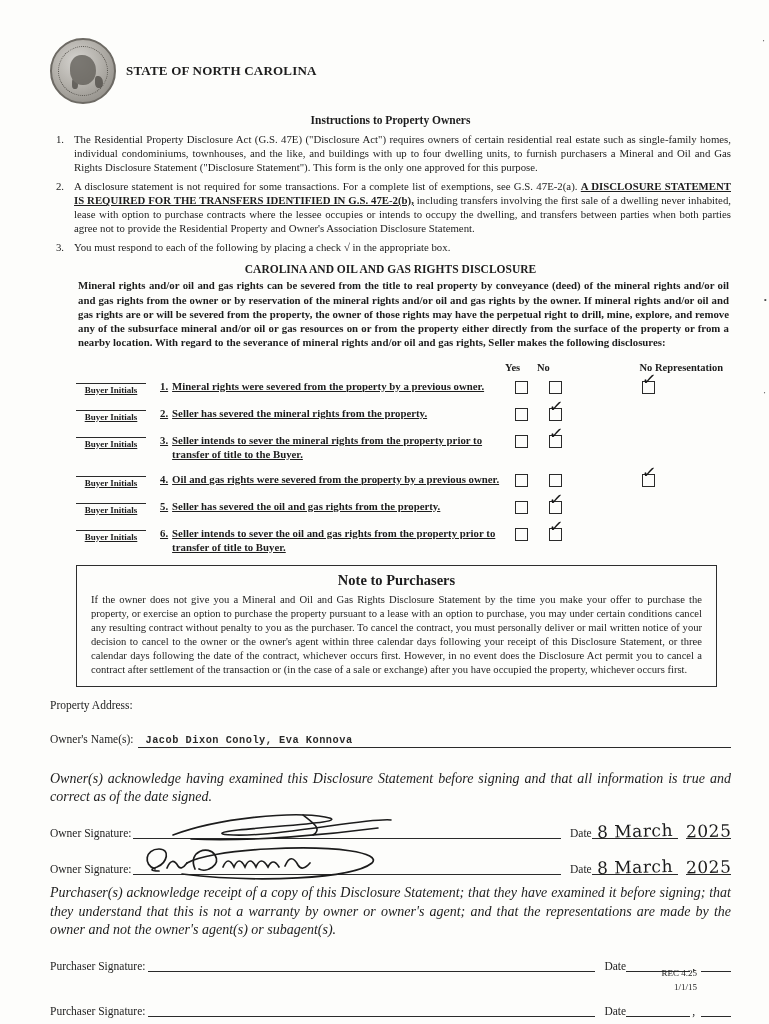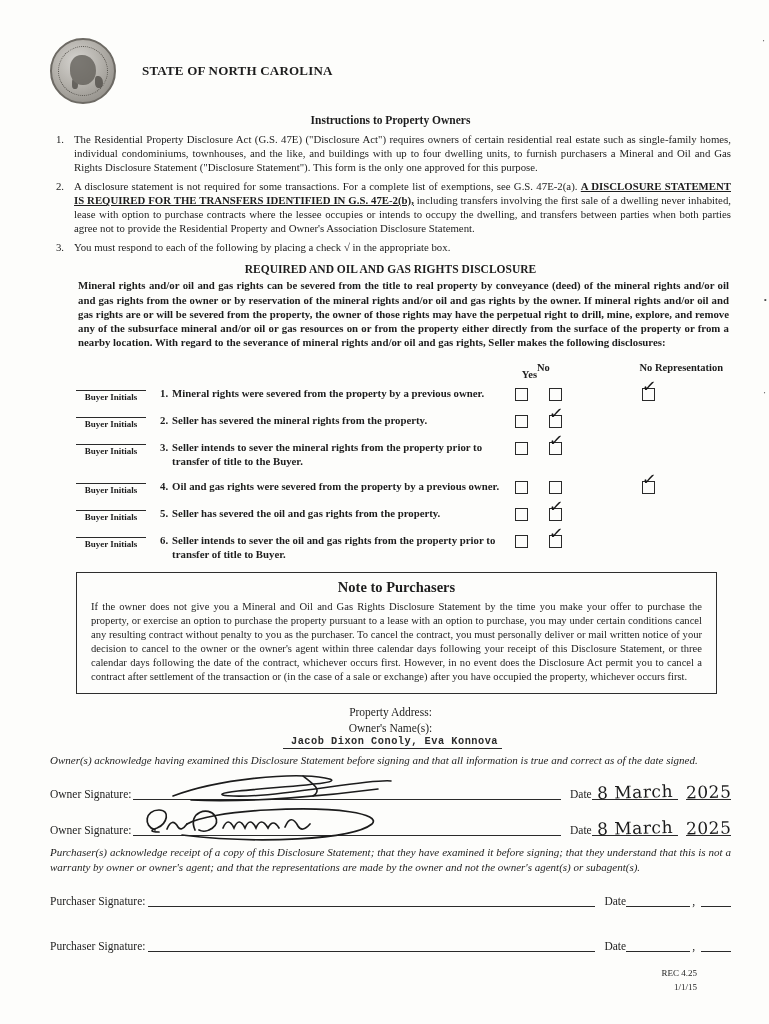--- a/index.html
+++ b/index.html
@@ -9,21 +9,21 @@
     width:769px;height:1024px;
     margin:0 auto;
     background:#fdfdfb;
     font-family:"Liberation Serif","DejaVu Serif",serif;
     color:#1d1d1d;
     overflow:hidden;
     box-sizing:border-box;
     padding:38px 38px 0 50px;
   }
   
-  .hdr{display:flex;align-items:center;gap:26px;margin-bottom:10px;}
+  .hdr{display:flex;align-items:center;gap:10px;margin-bottom:10px;}
   .seal{
     width:62px;height:62px;border-radius:50%;
     background:radial-gradient(circle at 40% 35%, #d6d4d0 0%, #b3b0aa 45%, #84817b 100%);
     border:2px solid #6d6a64;
     position:relative;flex:0 0 auto;
   }
   .seal::before{
     content:"";position:absolute;inset:6px;border-radius:50%;
     border:1px dotted #55524c;
   }
@@ -39,49 +39,49 @@
   ol.instr{margin:0;padding:0;list-style:none;font-size:10.8px;line-height:1.3;}
   ol.instr>li{display:flex;gap:10px;margin-bottom:5px;}
   ol.instr .num{flex:0 0 14px;text-align:right;}
   ol.instr .body{flex:1;text-align:justify;}
   .bold-ul{font-weight:bold;text-decoration:underline;}
   
   .disc-head{text-align:center;font-weight:bold;font-size:11.5px;margin:9px 0 3px 0;}
   .disc-intro{font-weight:bold;font-size:10.8px;line-height:1.32;text-align:justify;margin:0 2px 0 28px;}
   .grid-colhead{display:flex;font-weight:bold;font-size:10.5px;margin:12px 0 6px 0;}
   .grid-colhead .sp{flex:0 0 455px;}
-  .col-yes{flex:0 0 32px;text-align:right;margin-top:7px;}
+  .col-yes{flex:0 0 32px;text-align:left;}
   .col-no{flex:0 0 36px;text-align:left;}
   .col-norep{flex:0 0 150px;text-align:right;}
   .rows{}
-  .drow{display:flex;margin-bottom:11px;align-items:flex-start;}
+  .drow{display:flex;margin-bottom:11px;align-items:flex-start;text-decoration:underline;}
   .initials{flex:0 0 70px;margin:4px 14px 0 26px;}
   .initials .line{border-top:1.4px solid #2a2a2a;}
   .initials .lbl{font-size:9px;font-weight:bold;text-align:center;padding-top:1px;}
   .stmt{flex:0 0 345px;font-weight:bold;font-size:10.8px;line-height:1.3;display:flex;gap:4px;}
   .cbcell{flex:0 0 32px;display:flex;justify-content:center;padding-top:2px;}
   .cbcell.no{flex:0 0 36px;}
   .cbcell.norep{flex:0 0 150px;}
   .cb{position:relative;width:11px;height:11px;border:1.3px solid #2a2a2a;display:inline-block;}
   .cb .tick{
     display:none;position:absolute;left:-1px;top:-11px;
     font-family:"DejaVu Sans",sans-serif;font-size:17px;font-weight:bold;
     transform:rotate(6deg);color:#161616;line-height:1;
   }
   .cb.checked .tick{display:block;}
   
   .notebox{border:1.8px solid #2e2e2e;margin:4px 14px 12px 26px;padding:6px 14px 9px 14px;}
   .notebox h3{margin:0 0 4px 0;text-align:center;font-size:14.5px;font-weight:bold;}
   .notebox p{margin:0;font-size:10.6px;line-height:1.33;text-align:justify;}
   
-  .fline{display:flex;align-items:center;font-size:11.5px;margin-bottom:4px;flex-direction:column;}
+  .fline{display:flex;align-items:flex-start;font-size:11.5px;margin-bottom:22px;}
   .fline .lab{white-space:nowrap;}
   .fill{flex:1;border-bottom:1.2px solid #2a2a2a;margin-left:4px;padding:0 4px 1px 8px;}
   .typed{font-family:"Liberation Mono","DejaVu Sans Mono",monospace;font-size:10.3px;font-weight:bold;letter-spacing:.5px;color:#2b2b2b;}
-  .italic-ack{font-style:italic;font-size:11px;line-height:1.3;text-align:justify;margin:0 0 6px 0;}
+  .italic-ack{font-style:italic;font-size:14px;line-height:1.3;text-align:justify;margin:0 0 6px 0;}
   
   .sigrow{display:flex;align-items:flex-end;font-size:11.5px;margin-bottom:9px;}
   .sigrow .lab{white-space:nowrap;}
   .sigline{flex:1;border-bottom:1.2px solid #2a2a2a;position:relative;height:26px;margin-left:2px;}
   .sigline svg{position:absolute;left:30px;bottom:-7px;}
   .datewrap{display:flex;align-items:flex-end;margin-left:9px;white-space:nowrap;}
   .dseg{border-bottom:1.2px solid #2a2a2a;display:inline-block;text-align:center;}
   .dseg.dm{min-width:86px;}
   .dseg.yr{min-width:44px;margin-left:8px;}
   .dseg.blank-dm{min-width:64px;}
@@ -117,21 +117,21 @@
     <li>
       <span class="num">2.</span>
       <span class="body"><span>A disclosure statement is not required for some transactions. For a complete list of exemptions, see G.S. 47E-2(a). </span><span class="bold-ul">A DISCLOSURE STATEMENT IS REQUIRED FOR THE TRANSFERS IDENTIFIED IN G.S. 47E-2(b),</span><span> including transfers involving the first sale of a dwelling never inhabited, lease with option to purchase contracts where the lessee occupies or intends to occupy the dwelling, and transfers between parties when both parties agree not to provide the Residential Property and Owner's Association Disclosure Statement.</span></span>
     </li>
     <li>
       <span class="num">3.</span>
       <span class="body">You must respond to each of the following by placing a check √ in the appropriate box.</span>
     </li>
   </ol>
 
-  <div class="disc-head">REQUIRED AND OIL AND GAS RIGHTS DISCLOSURE</div>
+  <div class="disc-head">CAROLINA AND OIL AND GAS RIGHTS DISCLOSURE</div>
   <p class="disc-intro">Mineral rights and/or oil and gas rights can be severed from the title to real property by conveyance (deed) of the mineral rights and/or oil and gas rights from the owner or by reservation of the mineral rights and/or oil and gas rights by the owner. If mineral rights and/or oil and gas rights are or will be severed from the property, the owner of those rights may have the perpetual right to drill, mine, explore, and remove any of the subsurface mineral and/or oil or gas resources on or from the property either directly from the surface of the property or from a nearby location. With regard to the severance of mineral rights and/or oil and gas rights, Seller makes the following disclosures:</p>
 
   <div class="grid-colhead">
     <span class="sp"></span>
     <span class="col-yes">Yes</span>
     <span class="col-no">No</span>
     <span class="col-norep">No Representation</span>
   </div>
 
   <div class="rows" id="rows">

